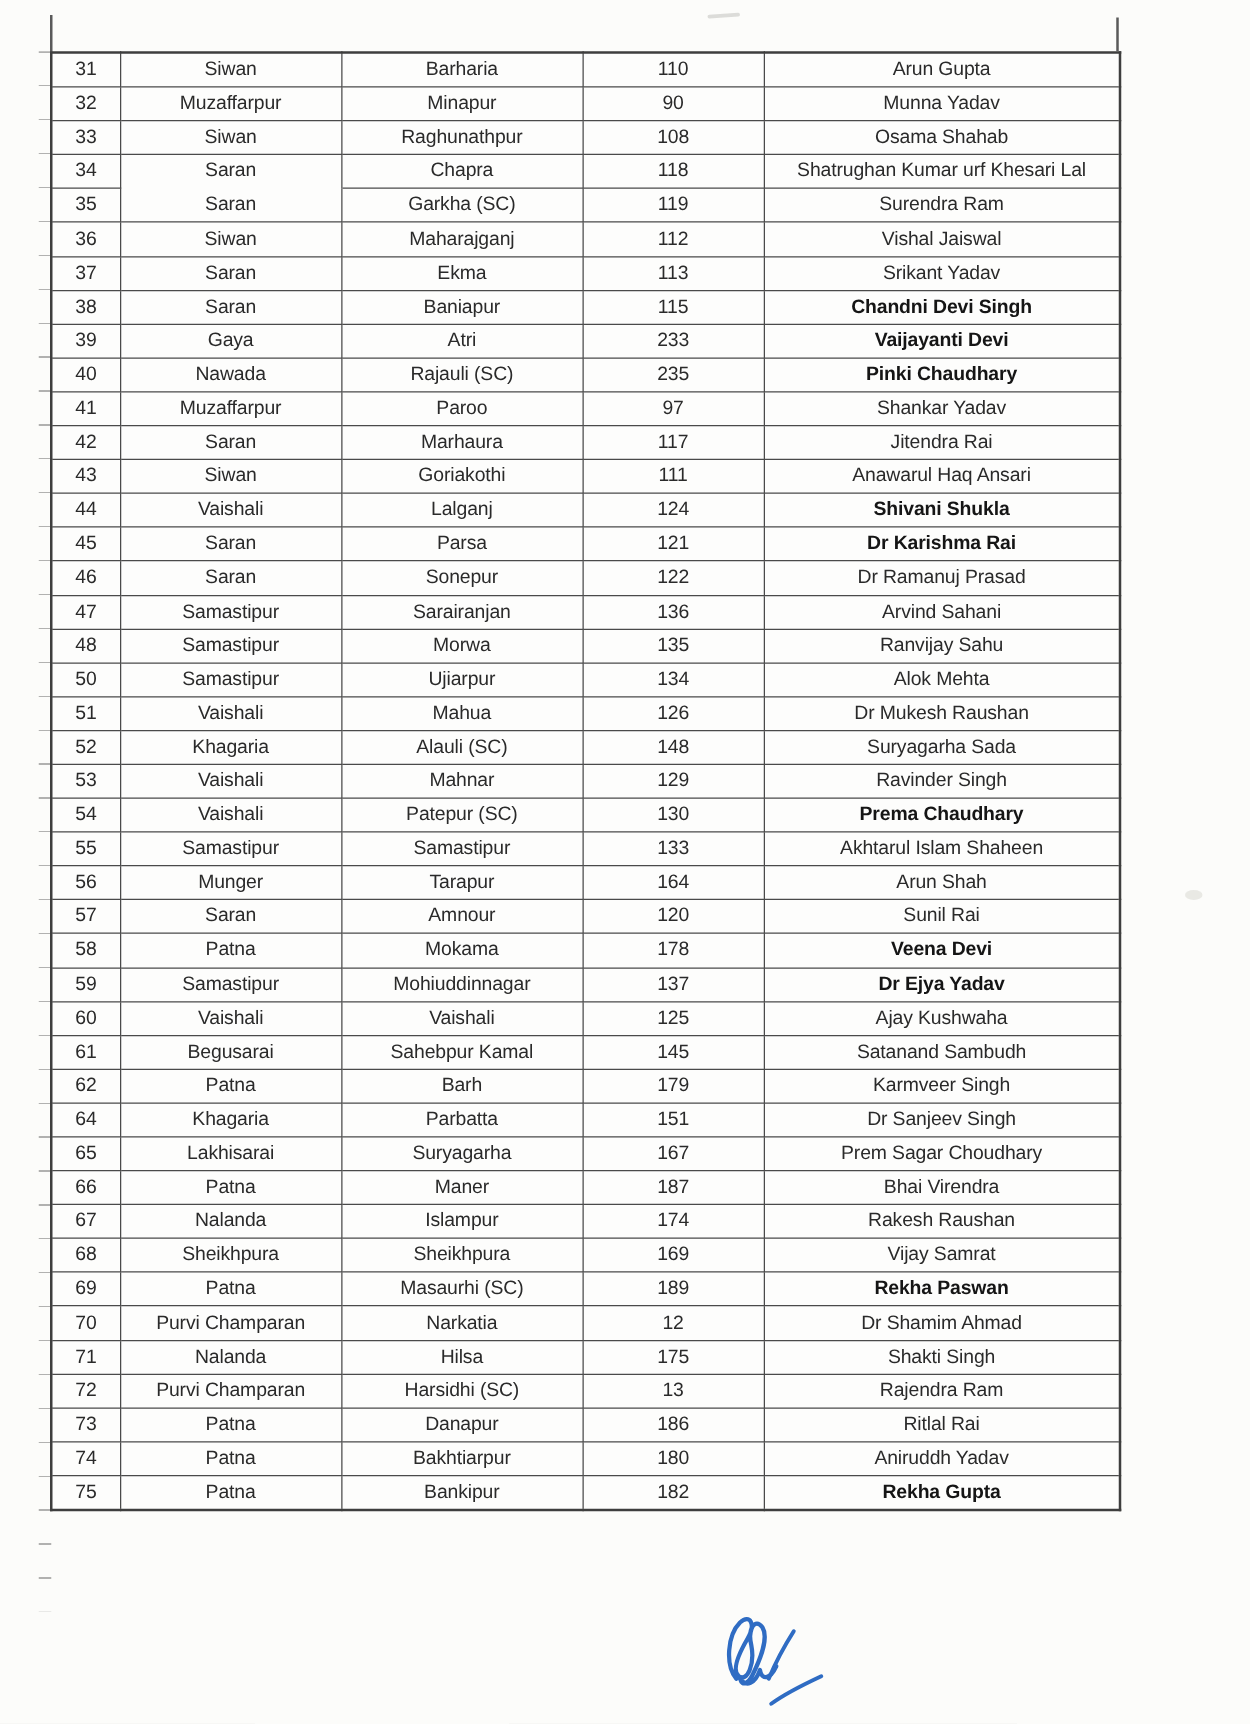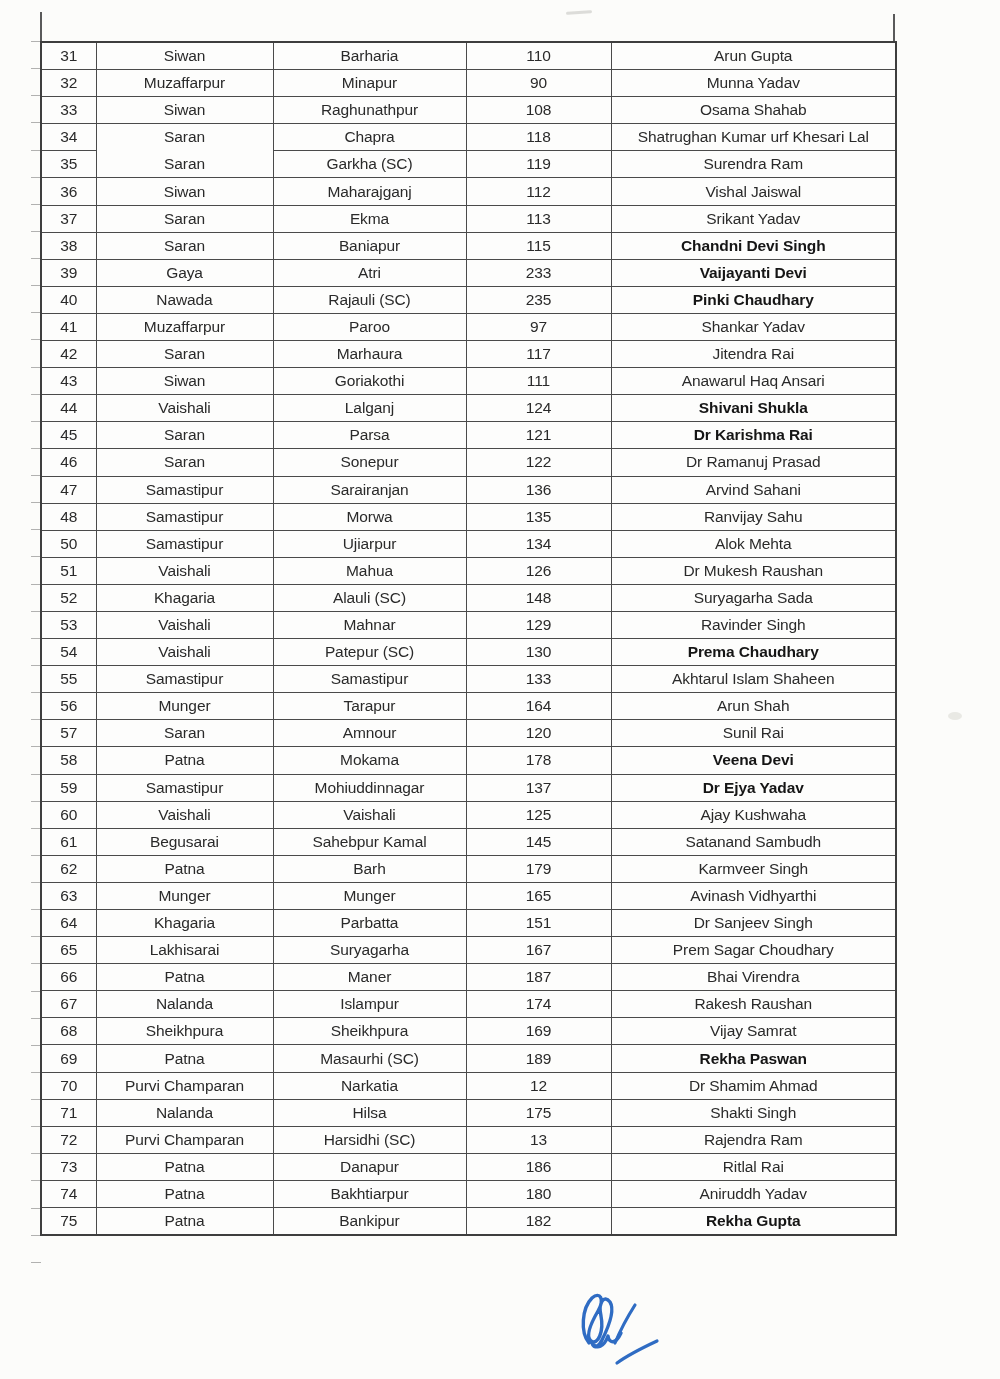--- a/index.html
+++ b/index.html
@@ -293,27 +293,20 @@
           <td>Satanand Sambudh</td>
         </tr>
         <tr>
           <td>62</td>
           <td>Patna</td>
           <td>Barh</td>
           <td>179</td>
           <td>Karmveer Singh</td>
         </tr>
         <tr>
-          <td>63</td>
-          <td>Munger</td>
-          <td>Munger</td>
-          <td>165</td>
-          <td>Avinash Vidhyarthi</td>
-        </tr>
-        <tr>
           <td>64</td>
           <td>Khagaria</td>
           <td>Parbatta</td>
           <td>151</td>
           <td>Dr Sanjeev Singh</td>
         </tr>
         <tr>
           <td>65</td>
           <td>Lakhisarai</td>
           <td>Suryagarha</td>

